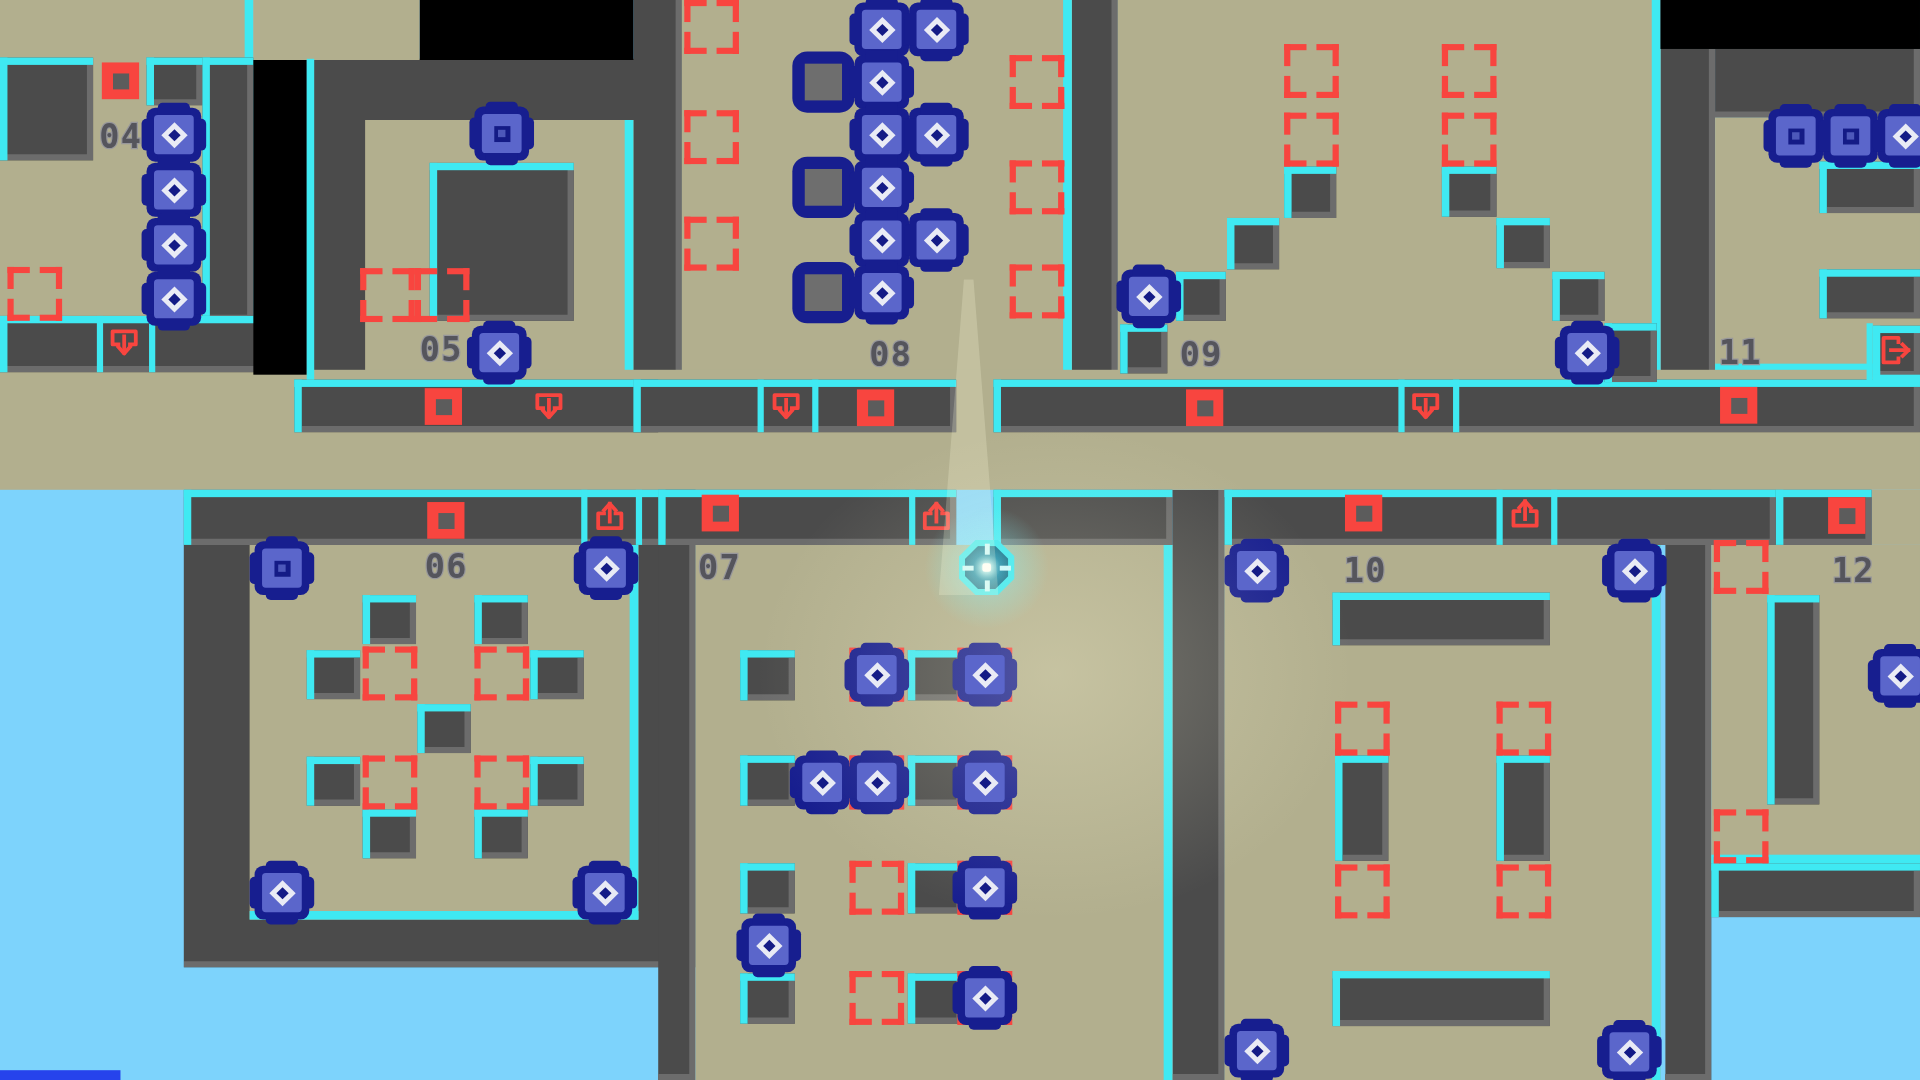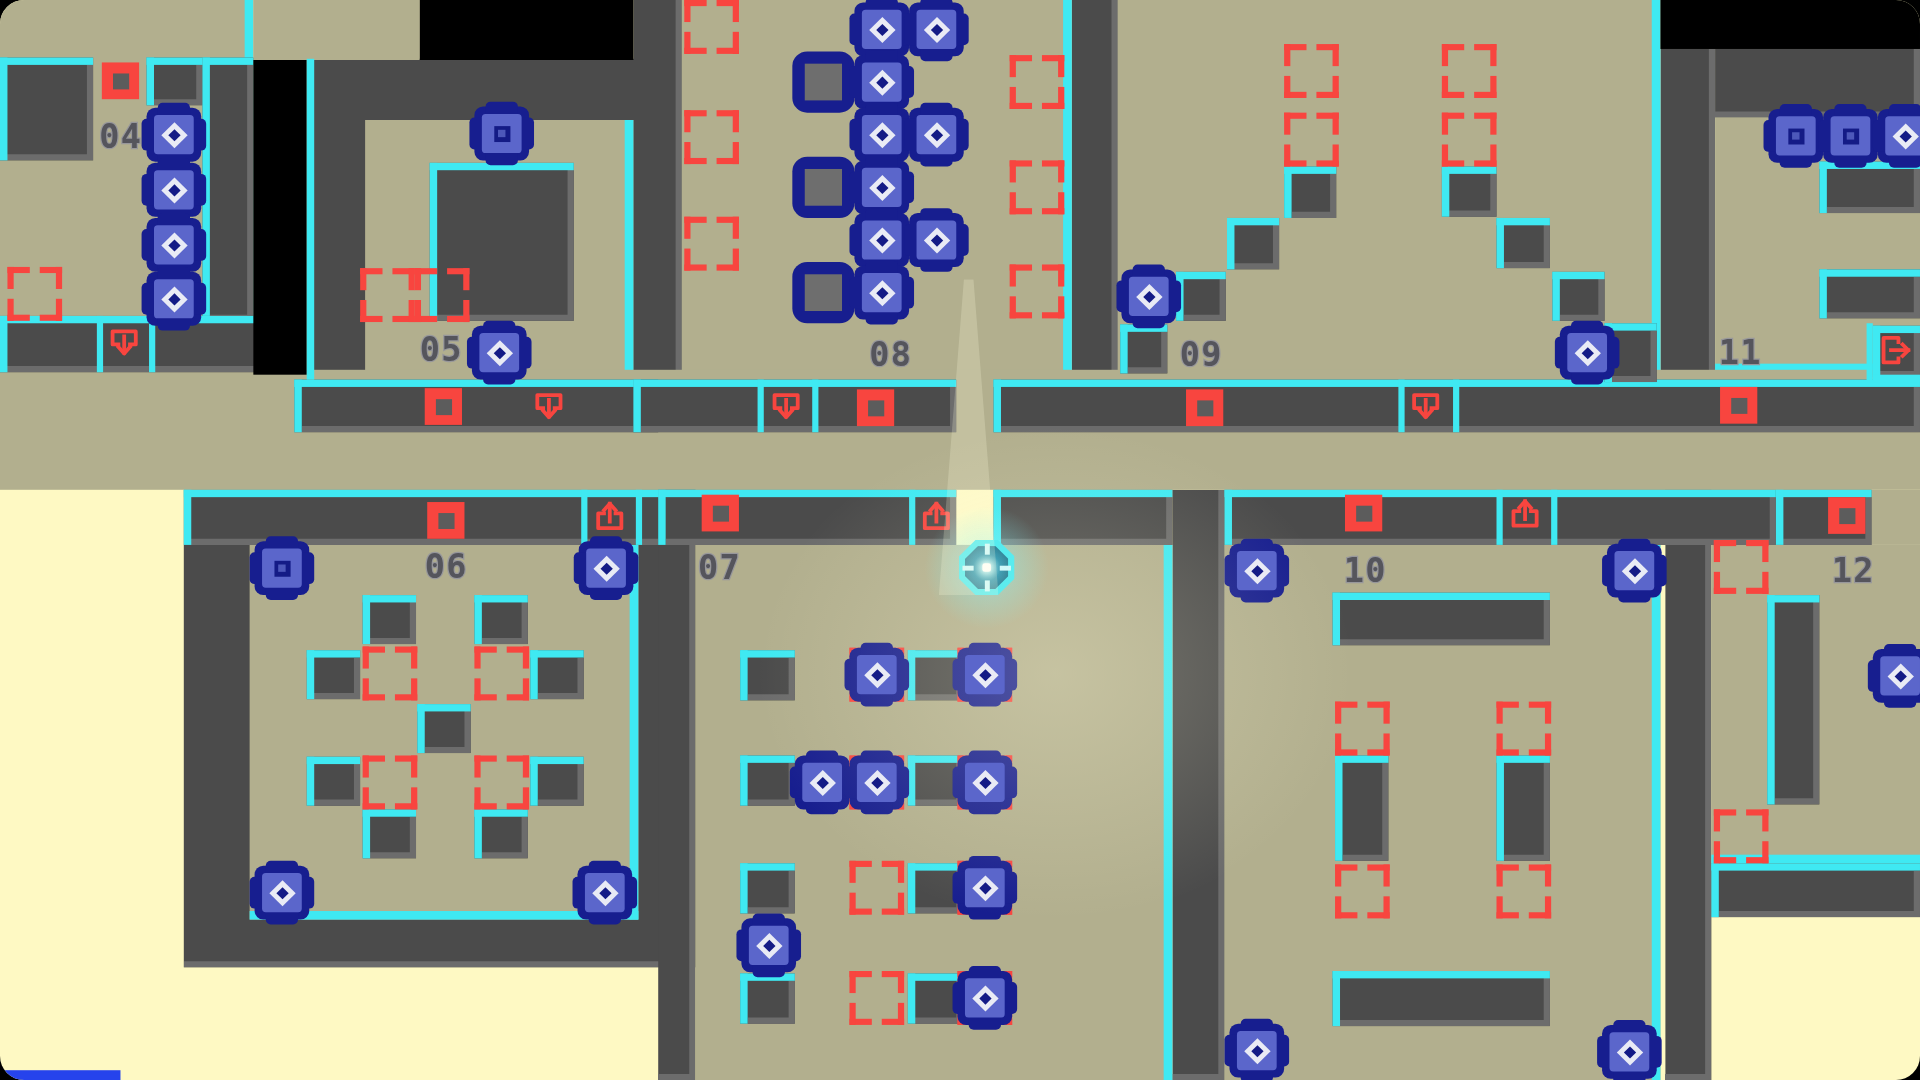--- a/index.html
+++ b/index.html
@@ -1,17 +1,17 @@
 <!DOCTYPE html>
 <html style="--floor: #b2af8e; --wall: #4b4b4b; --bevel: #6c6c6c; --cyan: #3fe9f2; --red: #f8453f; --navy: #171e8f; --boxin: #5b66cb;"><head>
 <meta charset="utf-8">
 <style>
   html,body{margin:0;padding:0;background:#000;}
-  #stage{position:relative;width:1920px;height:1080px;background:#fef9c3;overflow:hidden;
-         font-family:"DejaVu Sans Mono","Liberation Mono",monospace;border-radius:24px;}
+  #stage{position:relative;width:1920px;height:1080px;background:#7dd3fc;overflow:hidden;
+         font-family:"DejaVu Sans Mono","Liberation Mono",monospace;}
   #scene{position:absolute;left:0;top:0;width:1546px;height:882px;
          transform:scale(1.24191,1.22449);transform-origin:0 0;}
   .abs{position:absolute;box-sizing:border-box;}
   .floor{background:var(--floor);}
   .wall{background:var(--wall);box-shadow:inset -5px -5px 0 0 var(--bevel);}
   .iwall{background:var(--wall);border-top:6px solid var(--cyan);border-left:6px solid var(--cyan);
          box-shadow:inset -5px -5px 0 0 var(--bevel);}
   .blackrect{background:#000;}
   .cyl{background:var(--cyan);}
   .target{pointer-events:none;}

